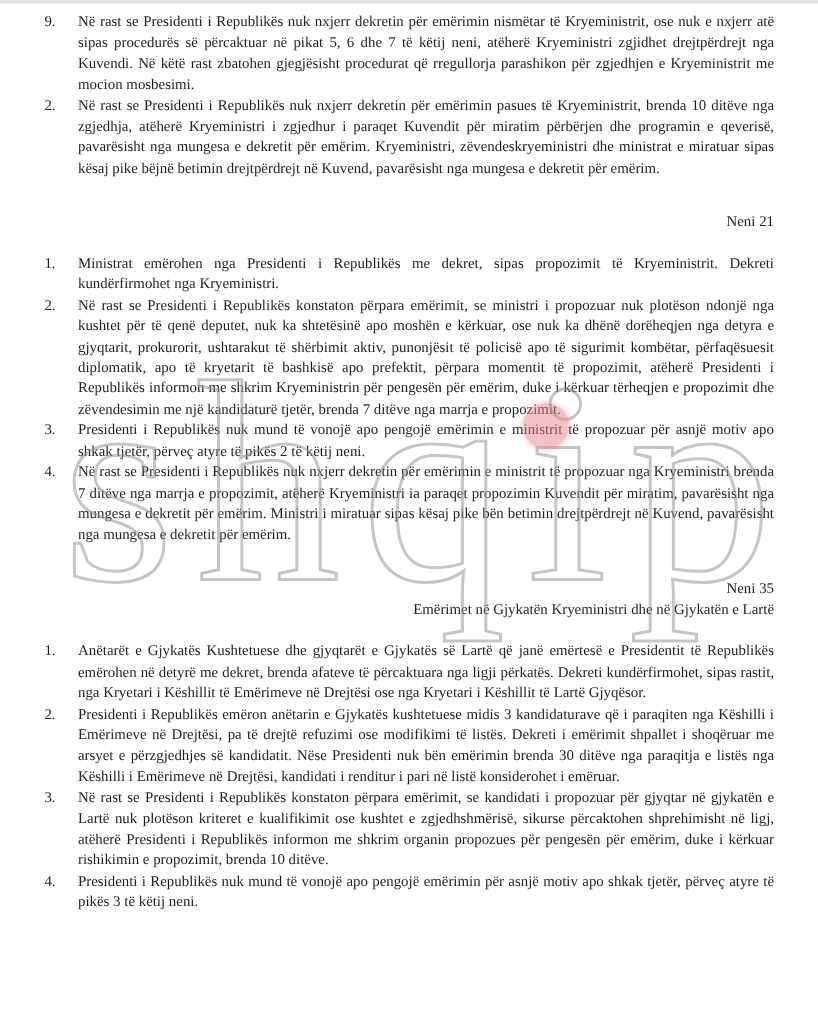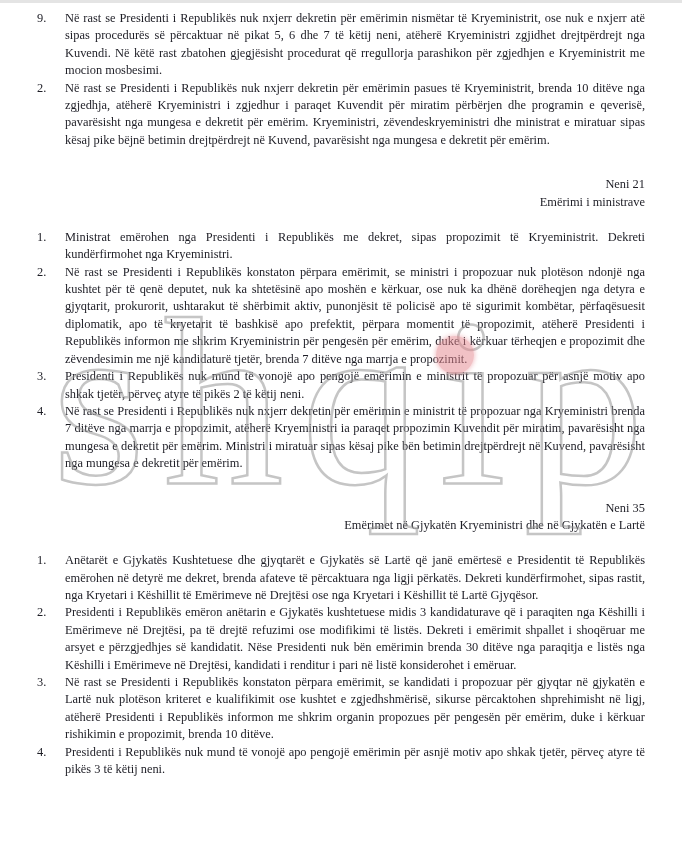--- a/index.html
+++ b/index.html
@@ -58,21 +58,20 @@
       <span class="num">9.</span>
       <div class="itext">Në rast se Presidenti i Republikës nuk nxjerr dekretin për emërimin nismëtar të Kryeministrit, ose nuk e nxjerr atë sipas procedurës së përcaktuar në pikat 5, 6 dhe 7 të këtij neni, atëherë Kryeministri zgjidhet drejtpërdrejt nga Kuvendi. Në këtë rast zbatohen gjegjësisht procedurat që rregullorja parashikon për zgjedhjen e Kryeministrit me mocion mosbesimi.</div>
     </div>
     <div class="num-item">
       <span class="num">2.</span>
       <div class="itext">Në rast se Presidenti i Republikës nuk nxjerr dekretin për emërimin pasues të Kryeministrit, brenda 10 ditëve nga zgjedhja, atëherë Kryeministri i zgjedhur i paraqet Kuvendit për miratim përbërjen dhe programin e qeverisë, pavarësisht nga mungesa e dekretit për emërim. Kryeministri, zëvendeskryeministri dhe ministrat e miratuar sipas kësaj pike bëjnë betimin drejtpërdrejt në Kuvend, pavarësisht nga mungesa e dekretit për emërim.</div>
     </div>
 
     <div class="heading">
       <div>Neni 21</div>
-      <div>Emërimi i ministrave</div>
     </div>
 
     <div class="num-item">
       <span class="num">1.</span>
       <div class="itext">Ministrat emërohen nga Presidenti i Republikës me dekret, sipas propozimit të Kryeministrit. Dekreti kundërfirmohet nga Kryeministri.</div>
     </div>
     <div class="num-item">
       <span class="num">2.</span>
       <div class="itext">Në rast se Presidenti i Republikës konstaton përpara emërimit, se ministri i propozuar nuk plotëson ndonjë nga kushtet për të qenë deputet, nuk ka shtetësinë apo moshën e kërkuar, ose nuk ka dhënë dorëheqjen nga detyra e gjyqtarit, prokurorit, ushtarakut të shërbimit aktiv, punonjësit të policisë apo të sigurimit kombëtar, përfaqësuesit diplomatik, apo të kryetarit të bashkisë apo prefektit, përpara momentit të propozimit, atëherë Presidenti i Republikës informon me shkrim Kryeministrin për pengesën për emërim, duke i kërkuar tërheqjen e propozimit dhe zëvendesimin me një kandidaturë tjetër, brenda 7 ditëve nga marrja e propozimit.</div>
     </div>

